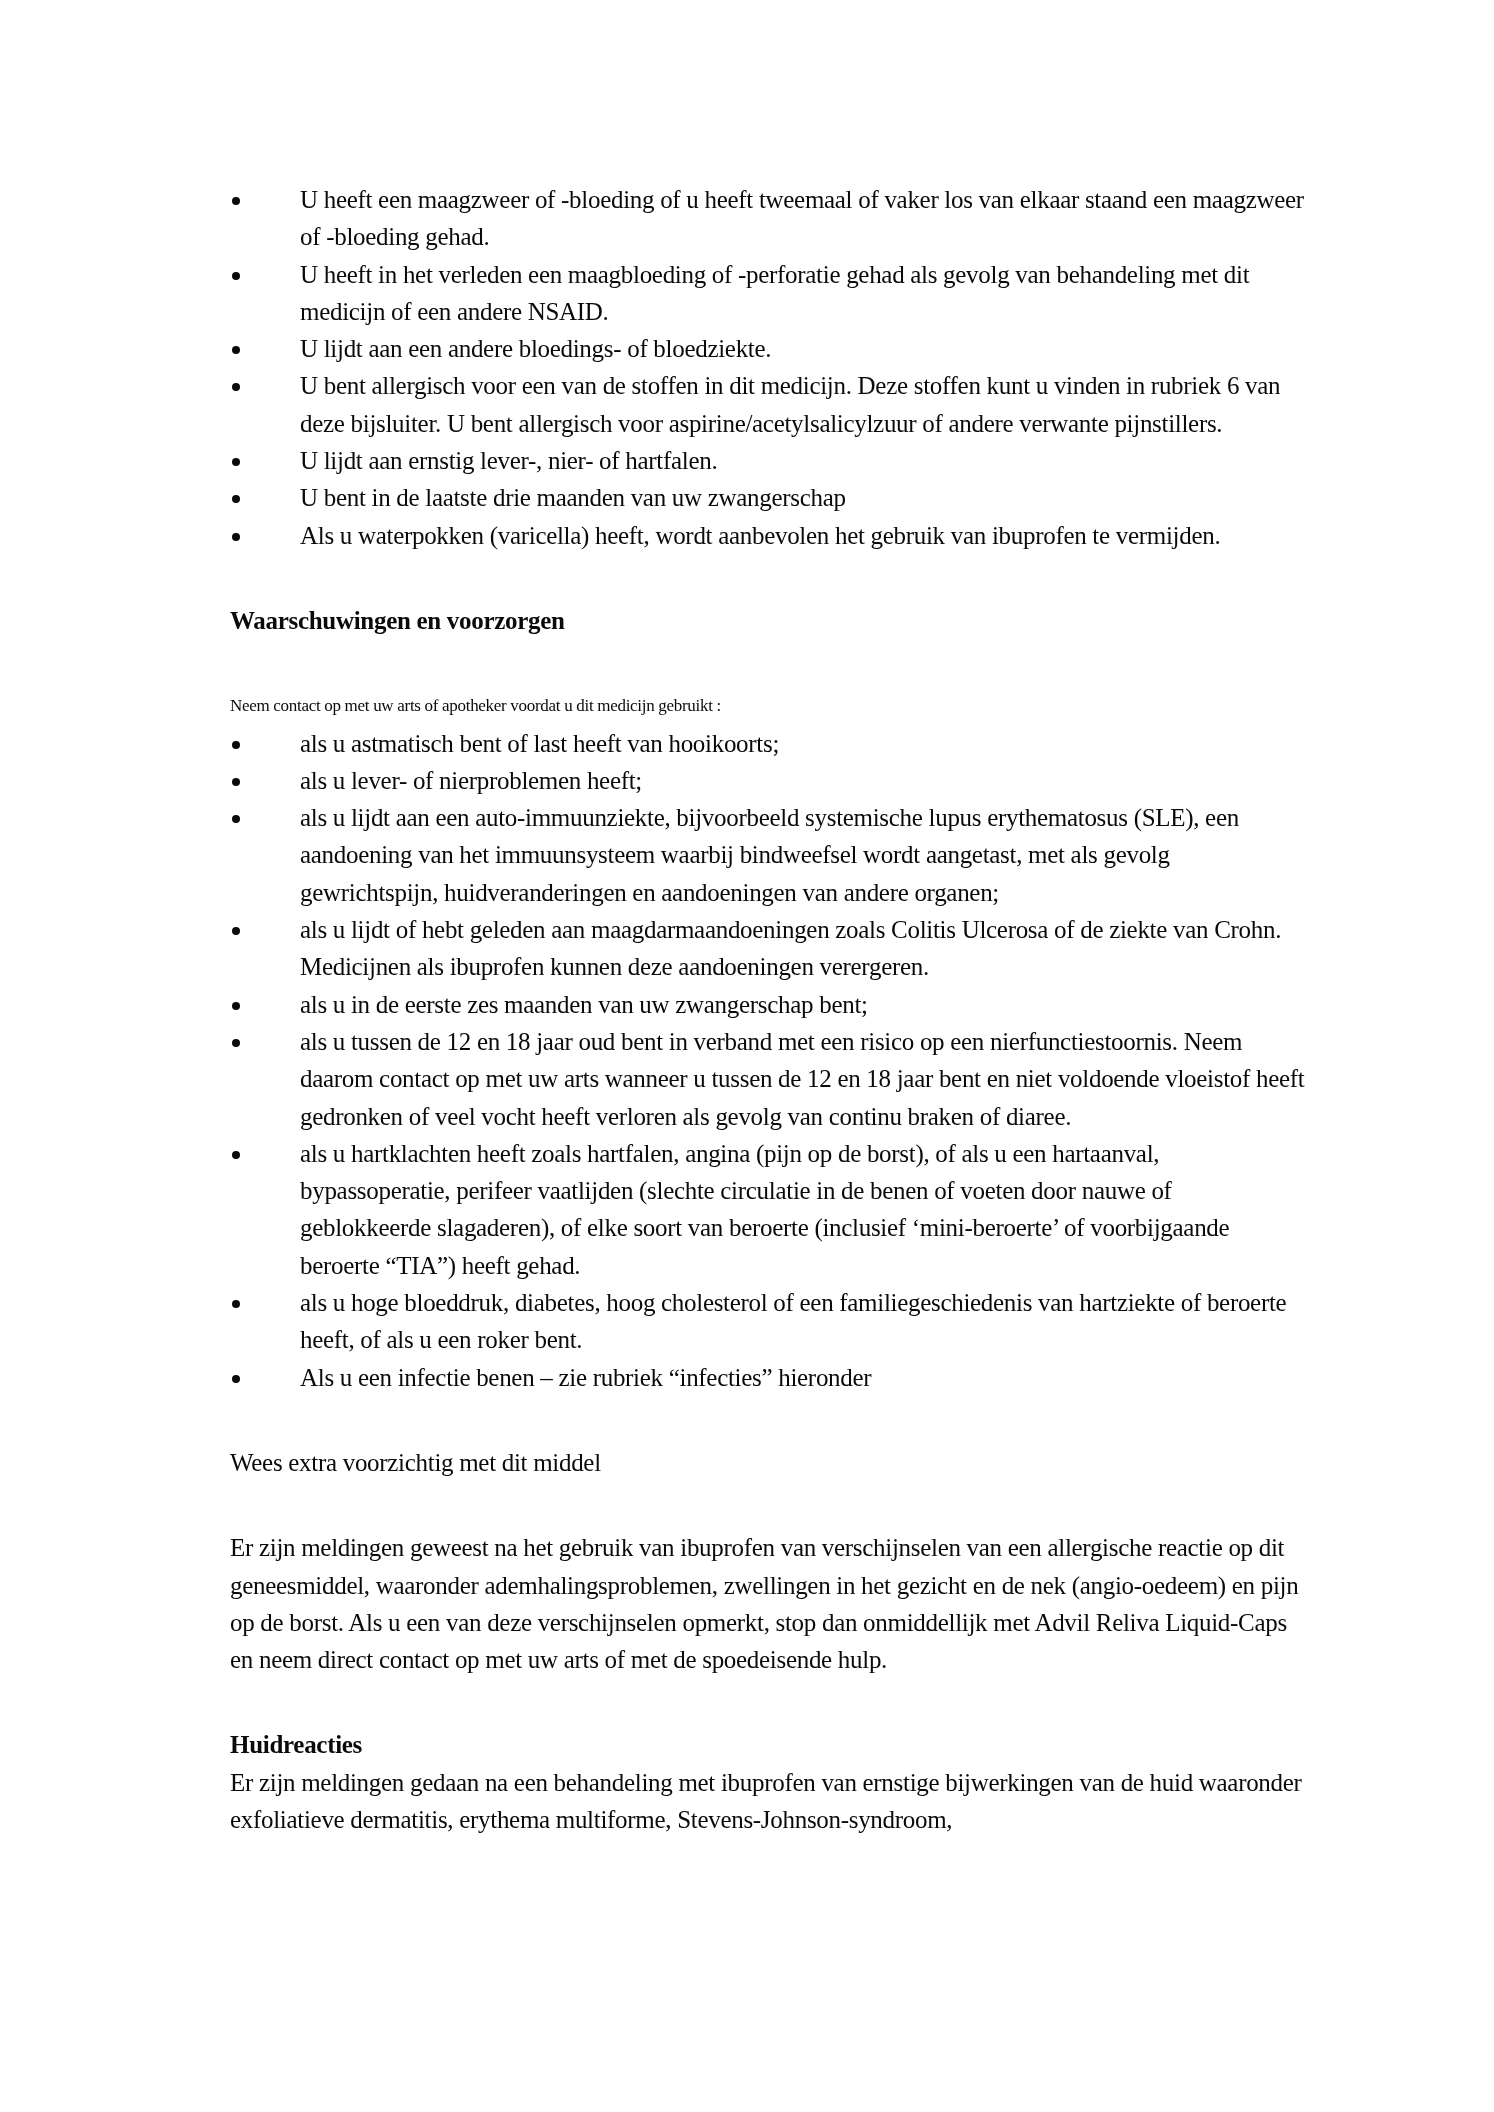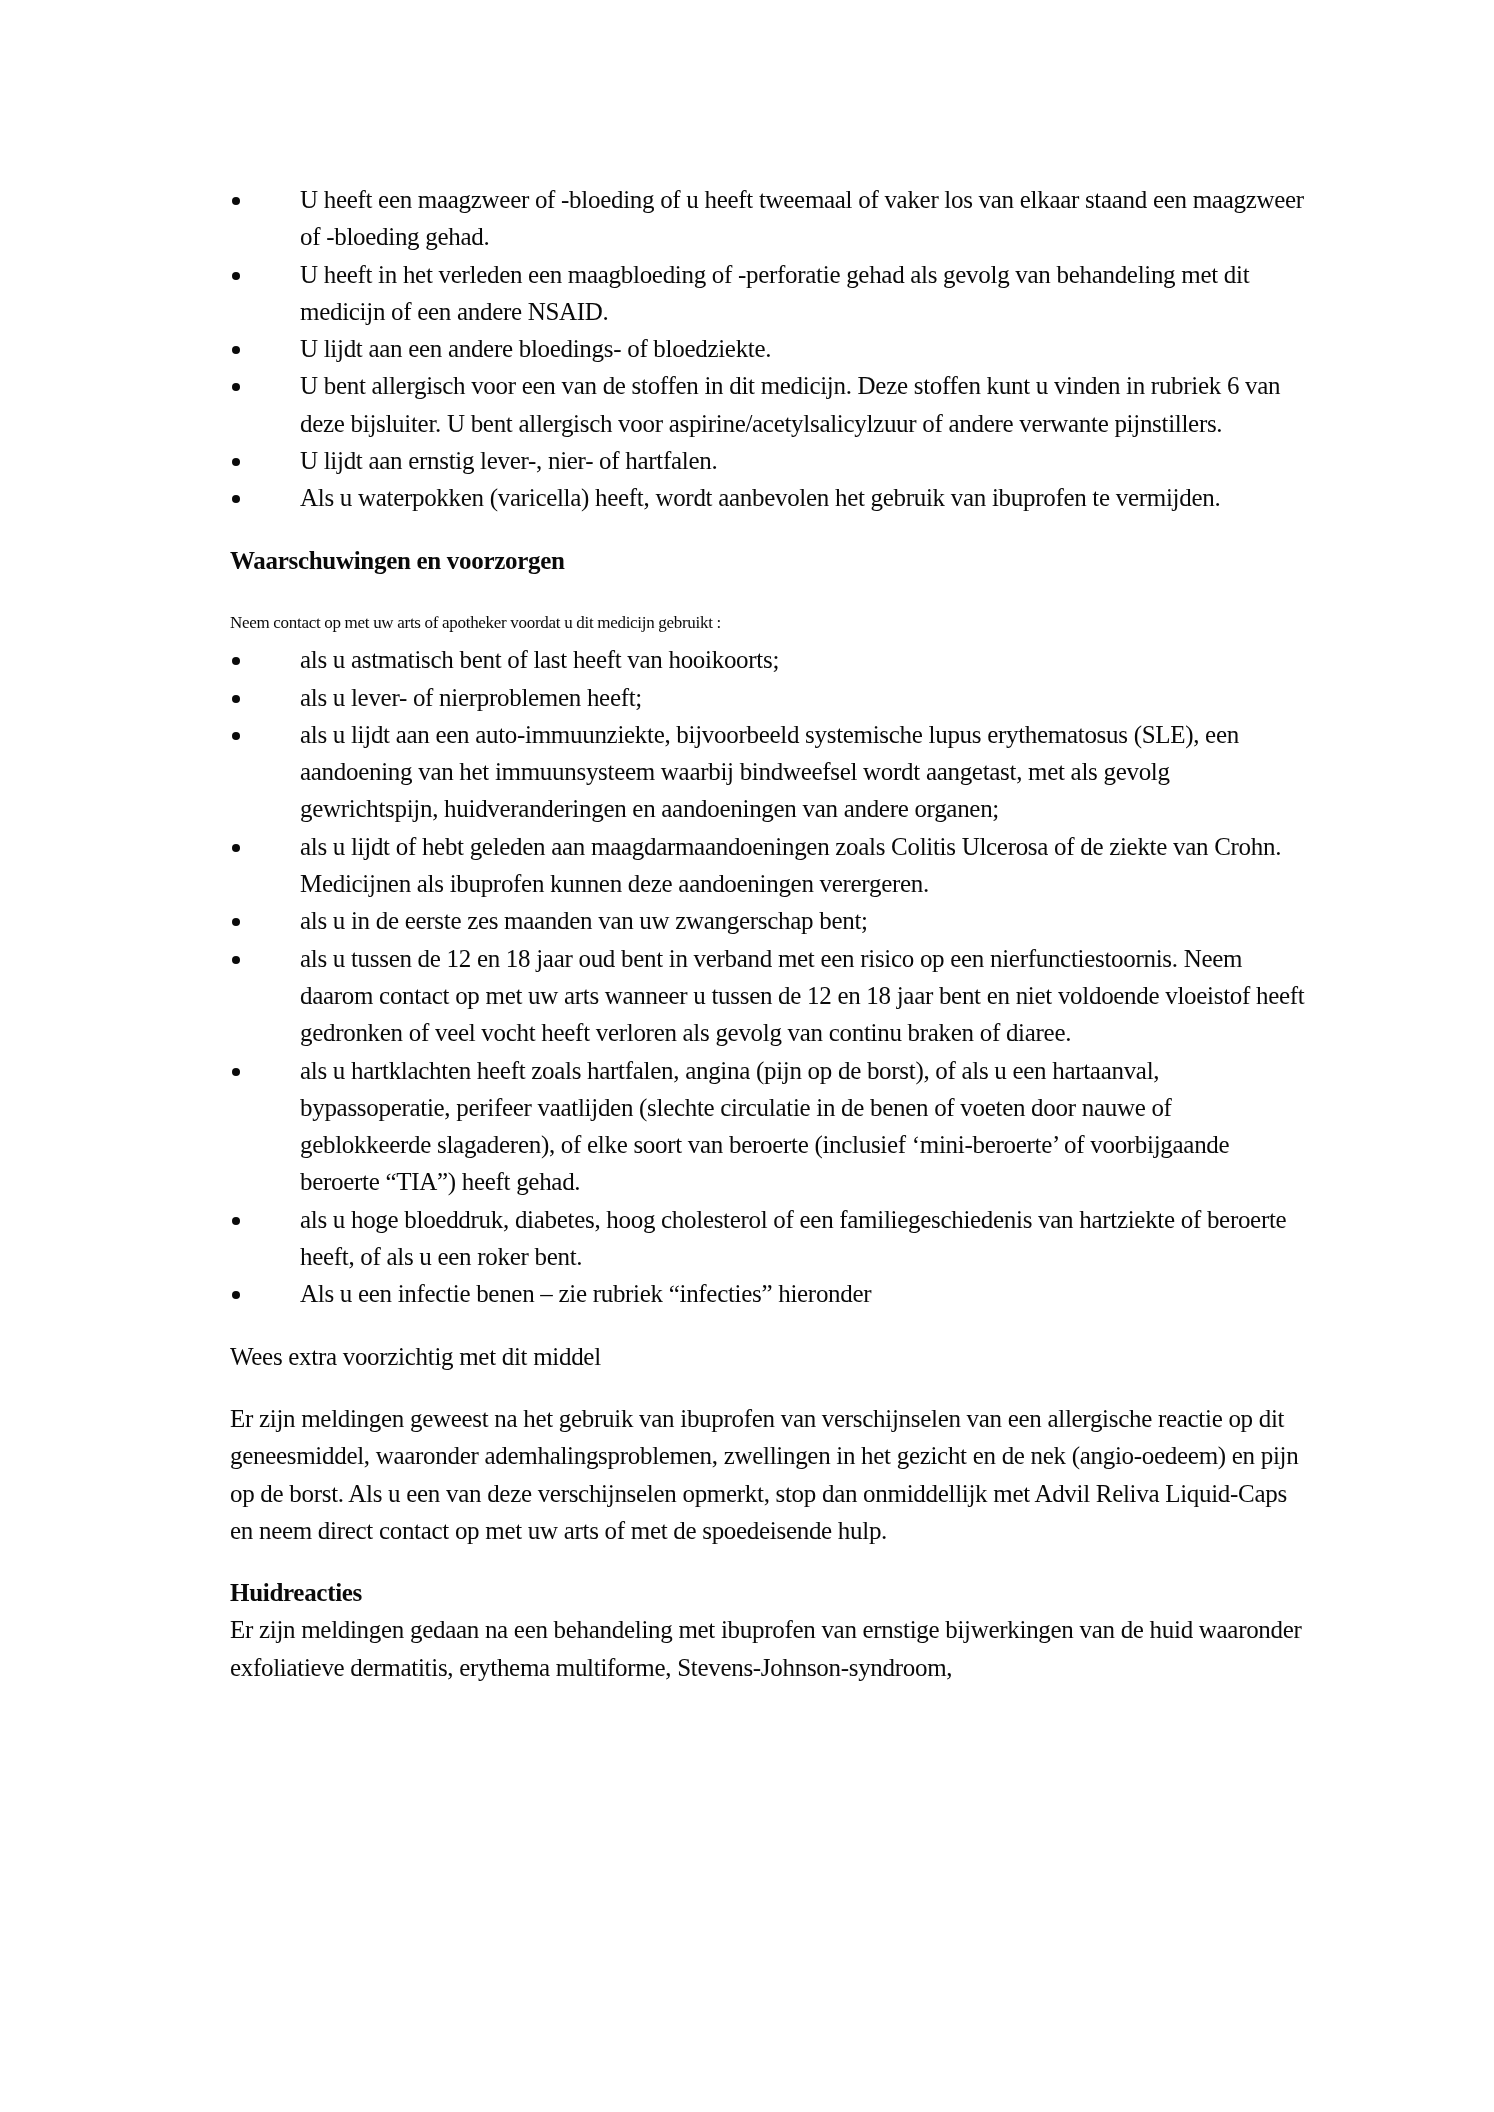--- a/index.html
+++ b/index.html
@@ -50,38 +50,39 @@
     border-radius: 50%;
     background: #0a0a0a;
   }
   .heading {
     font-weight: bold;
   }
   .para, .heading {
     margin: 0;
   }
   .gap-top {
-    margin-top: 25px;
+    margin-top: 48px;
   }
   .small {
     font-size: 17px;
   }
 </style>
 </head>
 <body>
 
 <div class="page">
   <div class="content">
 
     <ul class="bullets">
       <li>U heeft een maagzweer of -bloeding of u heeft tweemaal of vaker los van elkaar staand een maagzweer of -bloeding gehad.</li>
       <li>U heeft in het verleden een maagbloeding of -perforatie gehad als gevolg van behandeling met dit medicijn of een andere NSAID.</li>
       <li>U lijdt aan een andere bloedings- of bloedziekte.</li>
       <li>U bent allergisch voor een van de stoffen in dit medicijn. Deze stoffen kunt u vinden in rubriek 6 van deze bijsluiter. U bent allergisch voor aspirine/acetylsalicylzuur of andere verwante pijnstillers.</li>
       <li>U lijdt aan ernstig lever-, nier- of hartfalen.</li>
+      <li>U bent in de laatste drie maanden van uw zwangerschap</li>
       <li>Als u waterpokken (varicella) heeft, wordt aanbevolen het gebruik van ibuprofen te vermijden.</li>
     </ul>
 
     <div class="heading gap-top">Waarschuwingen en voorzorgen</div>
 
     <p class="para small gap-top">Neem contact op met uw arts of apotheker voordat u dit medicijn gebruikt :</p>
 
     <ul class="bullets">
       <li>als u astmatisch bent of last heeft van hooikoorts;</li>
       <li>als u lever- of nierproblemen heeft;</li>

